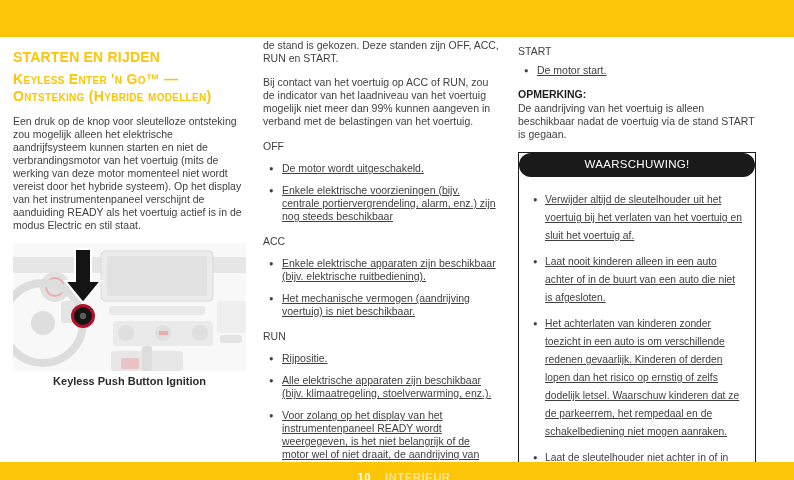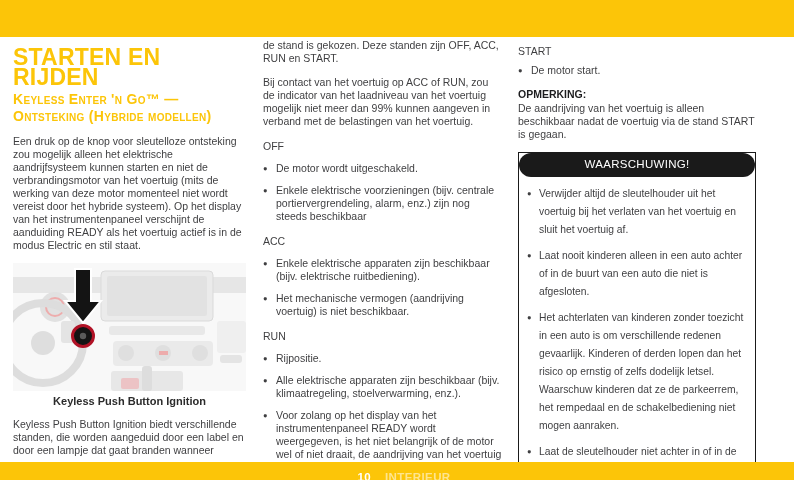--- a/index.html
+++ b/index.html
@@ -10,30 +10,30 @@
   .accent-bar{position:absolute;left:0;width:794px;background:#fcc508;}
   .accent-bar.top{top:0;height:37px;}
   .accent-bar.bottom{top:462px;height:38px;text-align:center;}
 
   .col{position:absolute;top:37px;font-size:10.5px;line-height:13px;}
   .col-left{left:13px;width:233px;}
   .col-mid{left:263px;width:239px;}
   .col-right{left:518px;width:238px;}
 
   .page-title{
-    margin:10px 0 4px 0;font-size:23px;line-height:20px;font-weight:bold;
+    margin:10px 0 4px 0;font-size:14px;line-height:20px;font-weight:bold;
     color:#fcc508;letter-spacing:.2px;
   }
   .section-subtitle{
     margin:4px 0 10px 0;font-size:14px;line-height:17px;font-weight:bold;
     color:#fcc508;font-variant:small-caps;letter-spacing:.3px;
   }
   p.body{margin:0 0 11px 0;}
   .state-heading{margin:12px 0 9px 0;font-weight:normal;font-size:10.5px;}
-  ul.bullets{list-style:none;margin:0;padding:0;}
+  ul.bullets{list-style:none;margin:6px;padding:0;text-decoration:underline;}
   ul.bullets li{position:relative;padding-left:13px;margin:0 0 9px 0;}
   ul.bullets li::before{content:"●";position:absolute;left:0;top:0;font-size:7.5px;color:#3f3f41;}
 
   .figure{margin:7px 0 4px 0;width:233px;}
   .figure svg{display:block;}
   .figure-caption{
     text-align:center;font-weight:bold;font-size:11px;color:#2b2b2b;margin:3px 0 10px 0;
   }
 
   .note-heading{font-weight:bold;color:#1d1d1f;margin:11px 0 1px 0;font-size:10.5px;}
@@ -96,21 +96,20 @@
         </g>
         <g>
           <circle cx="70" cy="73" r="11" fill="#141414"></circle>
           <circle cx="70" cy="73" r="10.5" fill="none" stroke="#b11226" stroke-width="3"></circle>
           <circle cx="70" cy="73" r="3.2" fill="#5a5a5a"></circle>
         </g>
       </svg>
     </div>
     <div class="figure-caption">Keyless Push Button Ignition</div>
 
-    <p class="body">Keyless Push Button Ignition biedt verschillende standen, die worden aangeduid door een label en door een lampje dat gaat branden wanneer</p>
   </div>
 
   <div class="col col-mid">
     <p class="body" style="margin-top:2px;">de stand is gekozen. Deze standen zijn OFF, ACC, RUN en START.</p>
     <p class="body">Bij contact van het voertuig op ACC of RUN, zou de indicator van het laadniveau van het voertuig mogelijk niet meer dan 99% kunnen aangeven in verband met de belastingen van het voertuig.</p>
 
     <div class="state-heading">OFF</div>
     <ul class="bullets">
       <li><span>De motor wordt uitgeschakeld.</span></li>
       <li><span>Enkele elektrische voorzieningen (bijv. centrale portiervergrendeling, alarm, enz.) zijn nog steeds beschikbaar</span></li>

